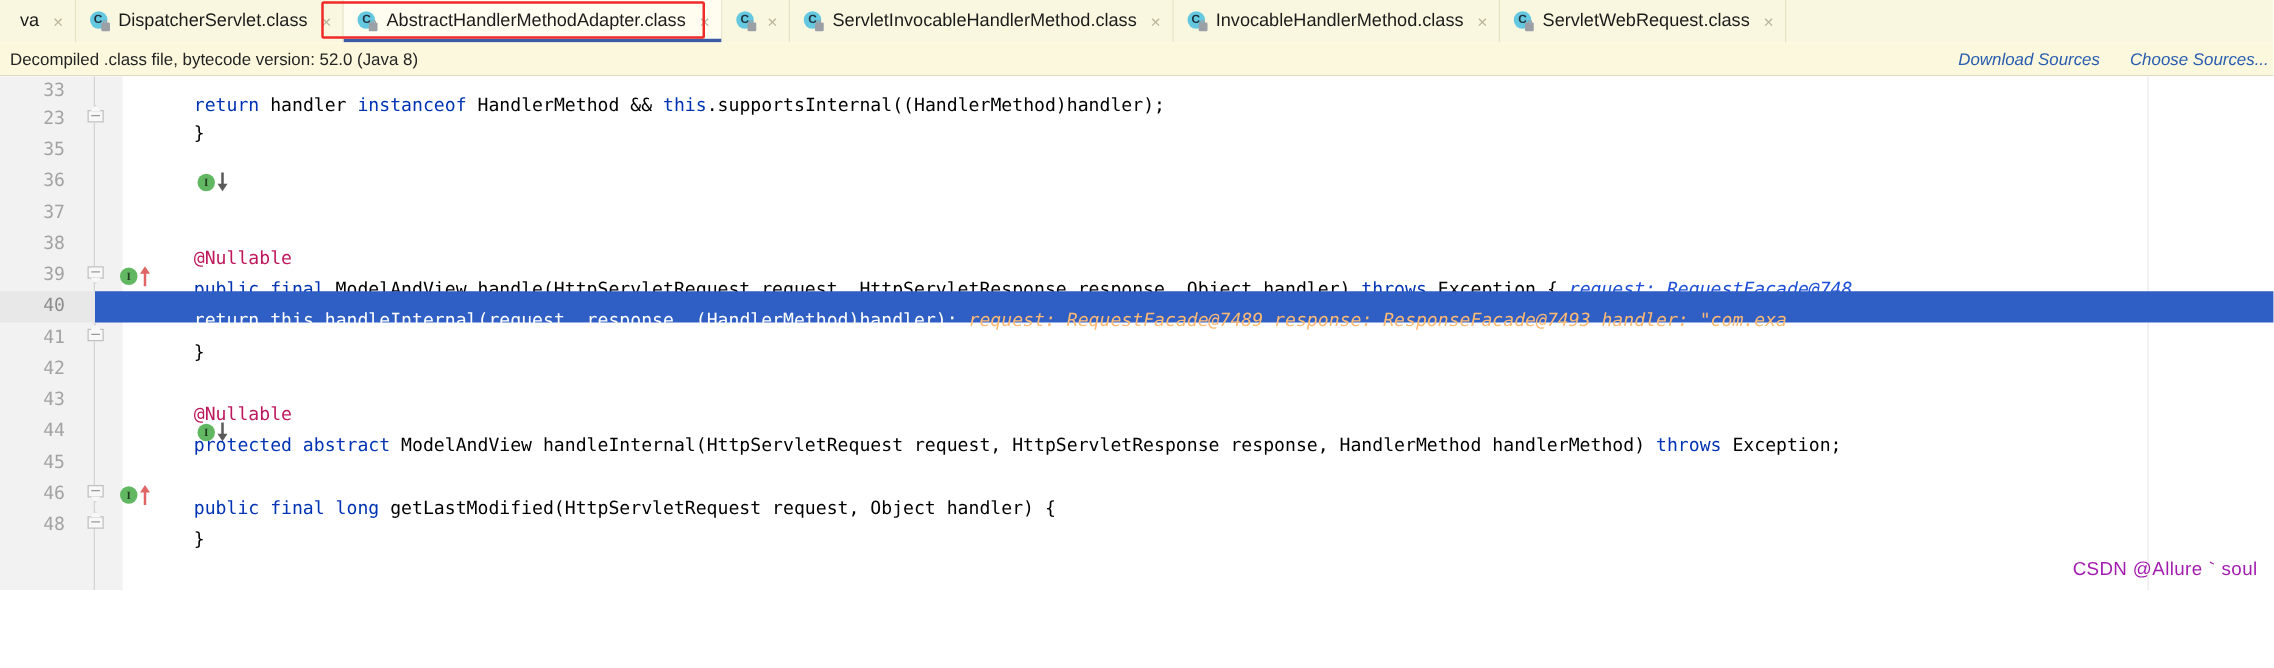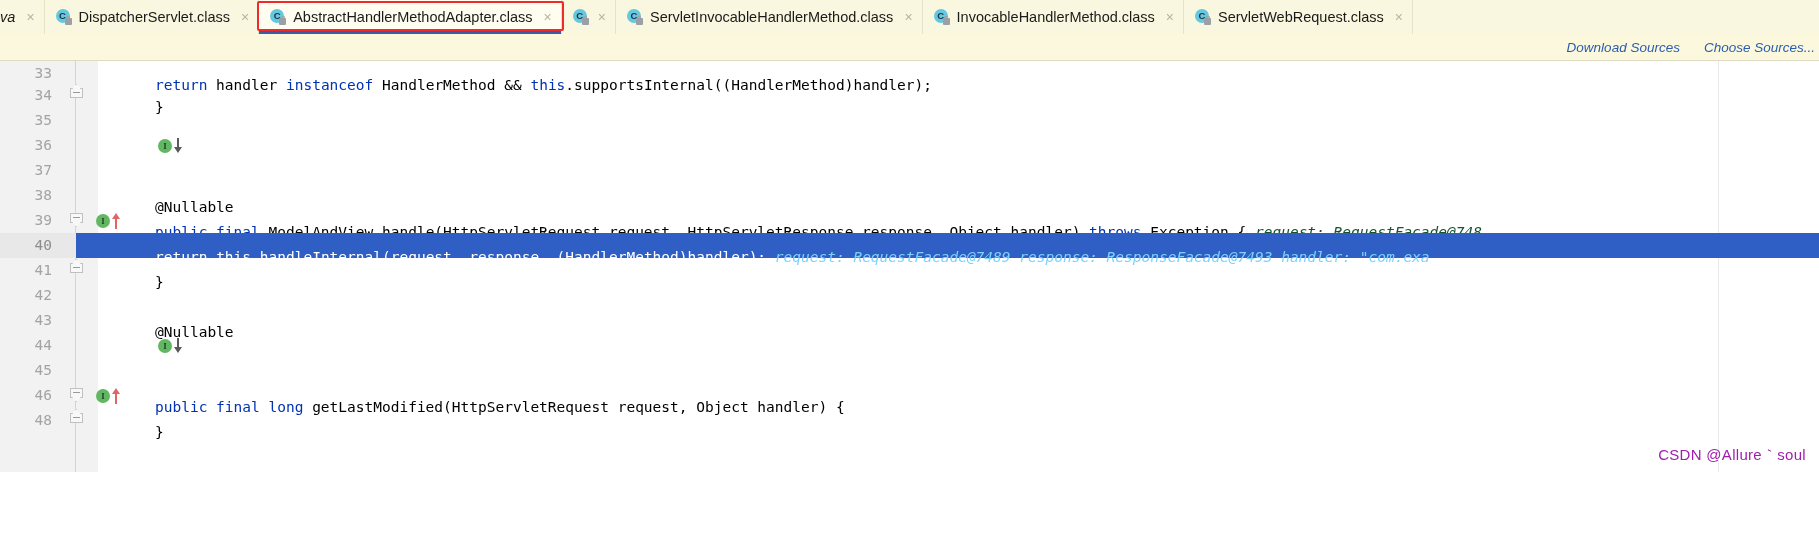--- a/index.html
+++ b/index.html
@@ -33,22 +33,21 @@
     padding: 0 9px 0 11px;
     background: #faf7e0;
     font-size: 14.5px;
     color: #1b1b1b;
     white-space: nowrap;
     box-sizing: border-box;
     border-right: 1px solid #e6e2c6;
     flex: 0 0 auto;
   }
   .tab.clipped-left {
-    padding-left: 0;
-    font-style: italic;
+    padding-left: 16px;
   }
   .tab.selected {
     background: #fffdf0;
   }
   .tab.selected::after {
     content: "";
     position: absolute;
     left: 0; right: 0; bottom: 0;
     height: 3px;
     background: #3b5ba8;
@@ -197,28 +196,28 @@
     position: absolute;
     left: 76px;
     right: 0;
     top: 0;
     height: 25px;
     background: #2f5ec4;
   }
   .sel-band .code { color: #ffffff; left: 36px; }
   .sel-band .code .kw,
   .sel-band .code .num-lit { color: #ffffff; }
-  .sel-band .code .hint { color: #7dd3fc; }
+  .sel-band .code .hint { color: #fdba74; }
 
   .kw { color: #0033b3; }
   .hint {
-    color: #14532d;
+    color: #1d4ed8;
     font-style: italic;
   }
-  .annot { color: #000000; }
+  .annot { color: #be185d; }
 
   
   .marker {
     position: absolute;
     top: 0;
     height: 25px;
     display: flex;
     align-items: center;
   }
   .impl-dot {
@@ -407,37 +406,38 @@
         <span class="circ">C</span>
         <span class="lock"></span>
       </span>
       <span class="tab-label">ServletWebRequest.class</span>
       <span class="tab-close">×</span>
     </div>
     <div class="tab-hl" style="left: 257px; top: 1px; width: 307px; height: 30px;"></div>
   </div>
 
 <div class="banner">
+  <span>Decompiled .class file, bytecode version: 52.0 (Java 8)</span>
   <span class="banner-actions">
     <span class="banner-link">Download Sources</span>
     <span class="banner-link">Choose Sources...</span>
   </span>
 </div>
 
 <div class="editor">
   <div class="gutter"></div>
   <div class="fold-rail"></div>
   <div class="right-rule"></div>
   <div class="code-area" id="codearea">
       <div class="row" style="height: 22px;">
         <div class="num">33</div>
         <div class="code"><span class="">        </span><span class="kw">return</span><span class=""> handler </span><span class="kw">instanceof</span><span class=""> HandlerMethod &amp;&amp; </span><span class="kw">this</span><span class="">.supportsInternal((HandlerMethod)handler);</span></div>
       </div>
       <div class="row">
-        <div class="num">34</div>
+        <div class="num">23</div>
         <div class="fold-marker">
           <div class="box"></div>
           <div class="dash"></div>
           <div class="tipup"></div>
         </div>
         <div class="code"><span class="">    }</span></div>
       </div>
       <div class="row">
         <div class="num">35</div>
         <div class="code"></div>
@@ -498,20 +498,21 @@
       <div class="row">
         <div class="num">43</div>
         <div class="code"><span class="annot">    @Nullable</span></div>
       </div>
       <div class="row">
         <div class="num">44</div>
         <div class="marker" style="left: 158px;">
           <span class="impl-dot">I</span>
           <span class="arrow-down"></span>
         </div>
+        <div class="code"><span class="">    </span><span class="kw">protected abstract</span><span class=""> ModelAndView handleInternal(HttpServletRequest request, HttpServletResponse response, HandlerMethod handlerMethod) </span><span class="kw">throws</span><span class=""> Exception;</span></div>
       </div>
       <div class="row">
         <div class="num">45</div>
         <div class="code"></div>
       </div>
       <div class="row">
         <div class="num">46</div>
         <div class="marker" style="left: 96px;">
           <span class="impl-dot">I</span>
           <span class="arrow-up"></span>

